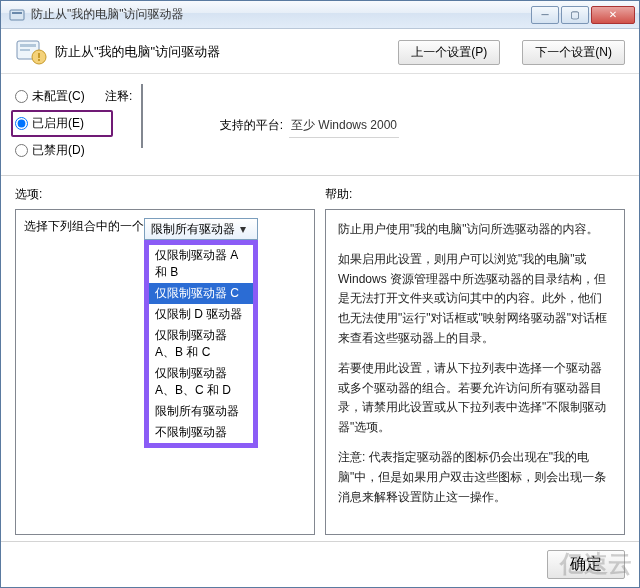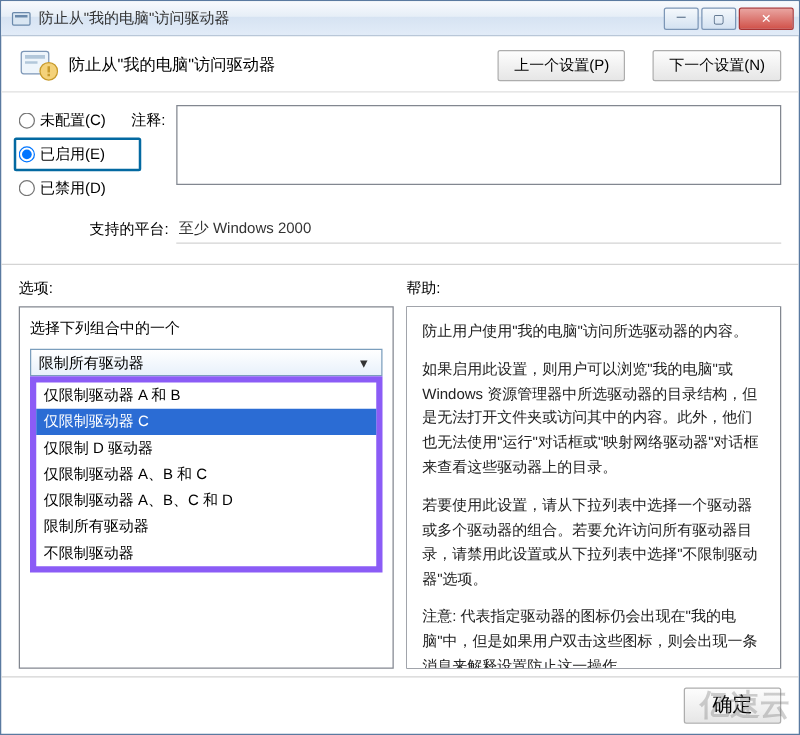--- a/index.html
+++ b/index.html
@@ -13,41 +13,41 @@
 .win-btns { display: flex; gap: 0; }
 .win-btn { width: 28px; height: 18px; border: 1px solid #7c96b6; background: linear-gradient(to bottom,#f4f8fc,#d4e2f1); border-radius: 2px; margin-left: 2px; display:flex; align-items:center; justify-content:center; font-size:10px; color:#3b5573; cursor:pointer;}
 .win-btn.close { width: 44px; background: linear-gradient(to bottom,#e9a4a0,#d1524a); border-color:#a33; color:#fff;}
 
 .header { padding: 8px 14px 6px 14px; display: flex; align-items: center; border-bottom: 1px solid #e0e0e0; }
 .header-icon { width: 32px; height: 30px; margin-right: 8px; flex-shrink: 0; display:flex;align-items:center;justify-content:center;}
 .header-title { flex: 1; font-size: 13px; }
 .header-btns { display: flex; gap: 22px; }
 .hdr-btn { padding: 3px 12px; border: 1px solid #adadad; background: linear-gradient(to bottom,#fdfdfd,#e6e6e6); border-radius: 2px; cursor:pointer; font-size:12px;}
 
-.config-area { padding: 10px 14px 10px 14px; display: flex; flex-direction: column; gap: 4px; }
+.config-area { padding: 10px 14px 10px 14px; display: flex; flex-direction: row; gap: 20px; }
 .config-row { display: flex; align-items: flex-start; }
 .radio-col { width: 90px; display: flex; flex-direction: column; gap: 10px; padding-top: 4px; }
 .radio-item { display: flex; align-items: center; gap: 4px; }
 .radio-item input { margin: 0; }
-.radio-highlight { border: 2px solid #0369a1; padding: 3px 6px 3px 2px; margin: -5px -8px -5px -4px; border-radius: 2px;}
+.radio-highlight { border: 2px solid #701a75; padding: 3px 6px 3px 2px; margin: -5px -8px -5px -4px; border-radius: 2px;}
 .comment-label { width: 36px; padding-top: 4px; }
 .comment-box { flex: 1; height: 64px; border: 1px solid #828790; background: #fff; }
 .platform-row { display: flex; align-items: center; margin-top: 8px; justify-content: space-between; }
 .platform-label { width: 126px; text-align: right; padding-right: 6px; }
 .platform-val { flex: 1; border-bottom: 1px solid #d4d4d4; padding: 3px 2px; color: #333; }
 
 .divider { border: none; border-top: 1px solid #d4d4d4; margin: 6px 0 0 0; }
 
 .body-labels { display: flex; padding: 10px 14px 6px 14px; }
 .body-labels > div { flex: 1; }
 .body-labels > div:first-child { flex: 0 0 310px; }
 
 .panels { display: flex; padding: 0 14px 6px 14px; gap: 10px; flex: 1; min-height: 0; }
 .panel { border: 1px solid #828790; background: #fff; overflow: hidden; }
-.left-panel { width: 300px; display: flex; flex-direction: column; padding: 8px; }
+.left-panel { width: 300px; display: flex; flex-direction: row; padding: 8px; }
 .left-panel .prompt { margin-bottom: 8px; }
 .combo-wrap { position: relative; }
 .combo { width: 100%; height: 22px; border: 1px solid #7b9ebd; background: linear-gradient(#fff,#e8f1fb); display:flex; align-items:center; padding: 0 6px; cursor:pointer; }
 .combo-arrow { margin-left:auto; width: 16px; text-align:center; color:#333; }
 .dropdown { position: absolute; top: 22px; left: 0; width: 100%; background: #fff; border: 5px solid #8b5cf6; z-index: 10; }
 .dropdown-item { padding: 2px 6px; cursor:pointer; }
 .dropdown-item.selected { background: #2b6cd4; color: #fff; }
 
 .right-panel { flex: 1; padding: 10px 12px; overflow-y: auto; line-height: 1.65; color: #222; }
 .right-panel p { margin-bottom: 10px; }

